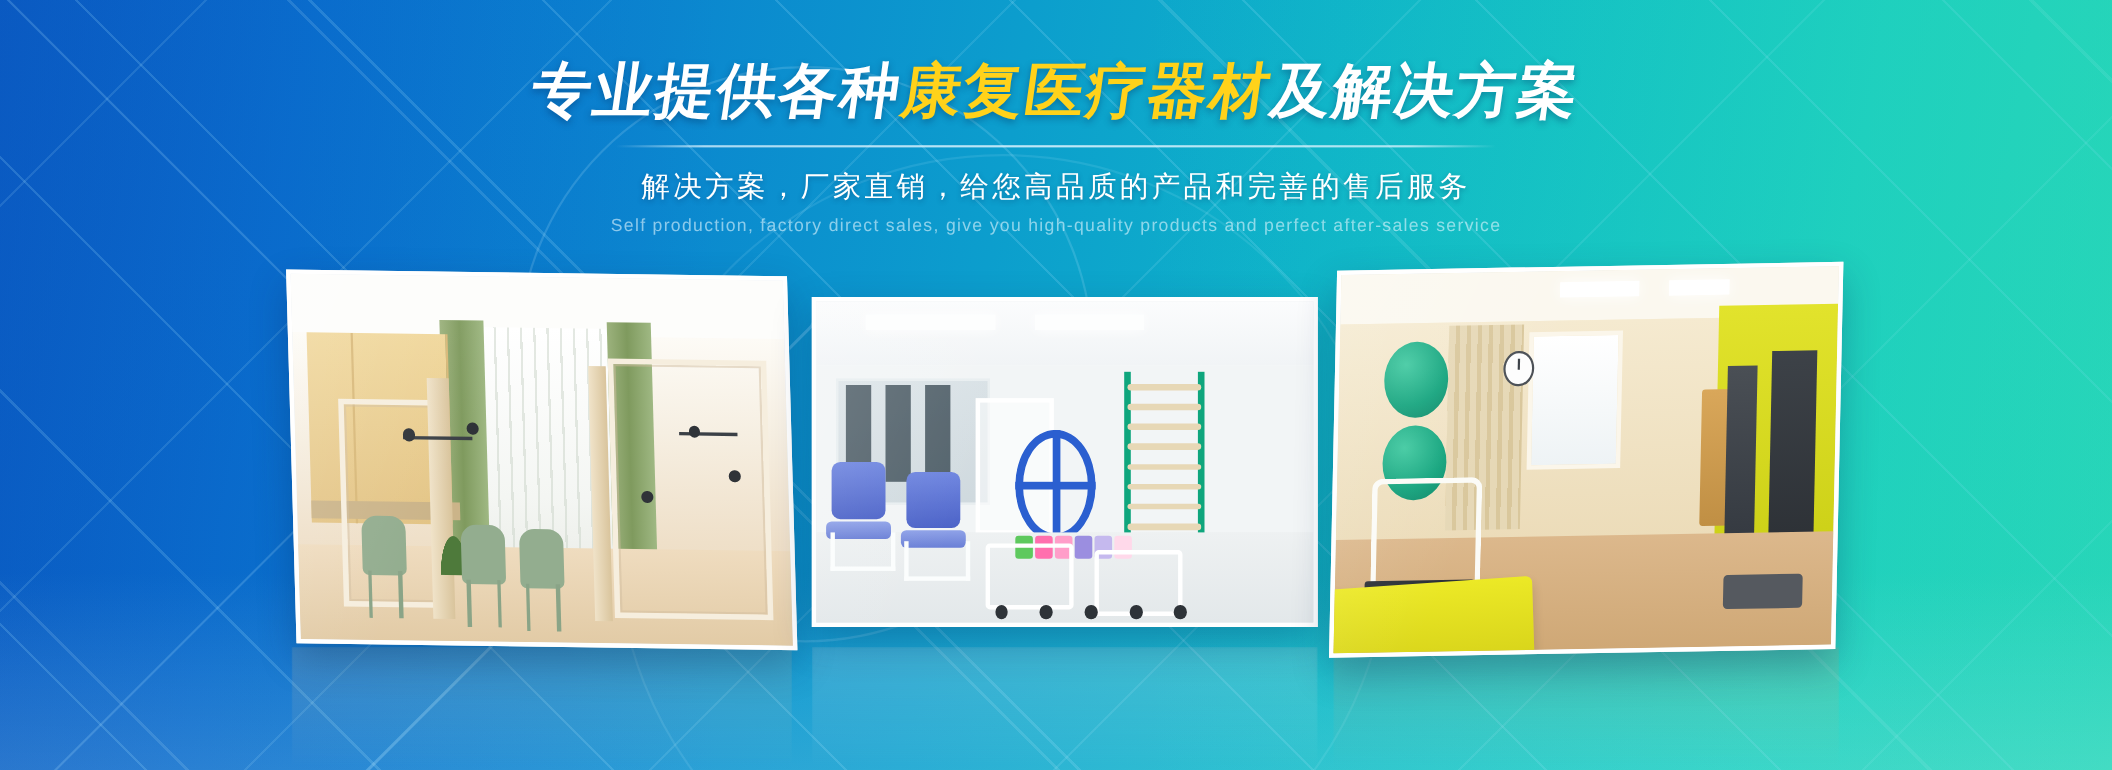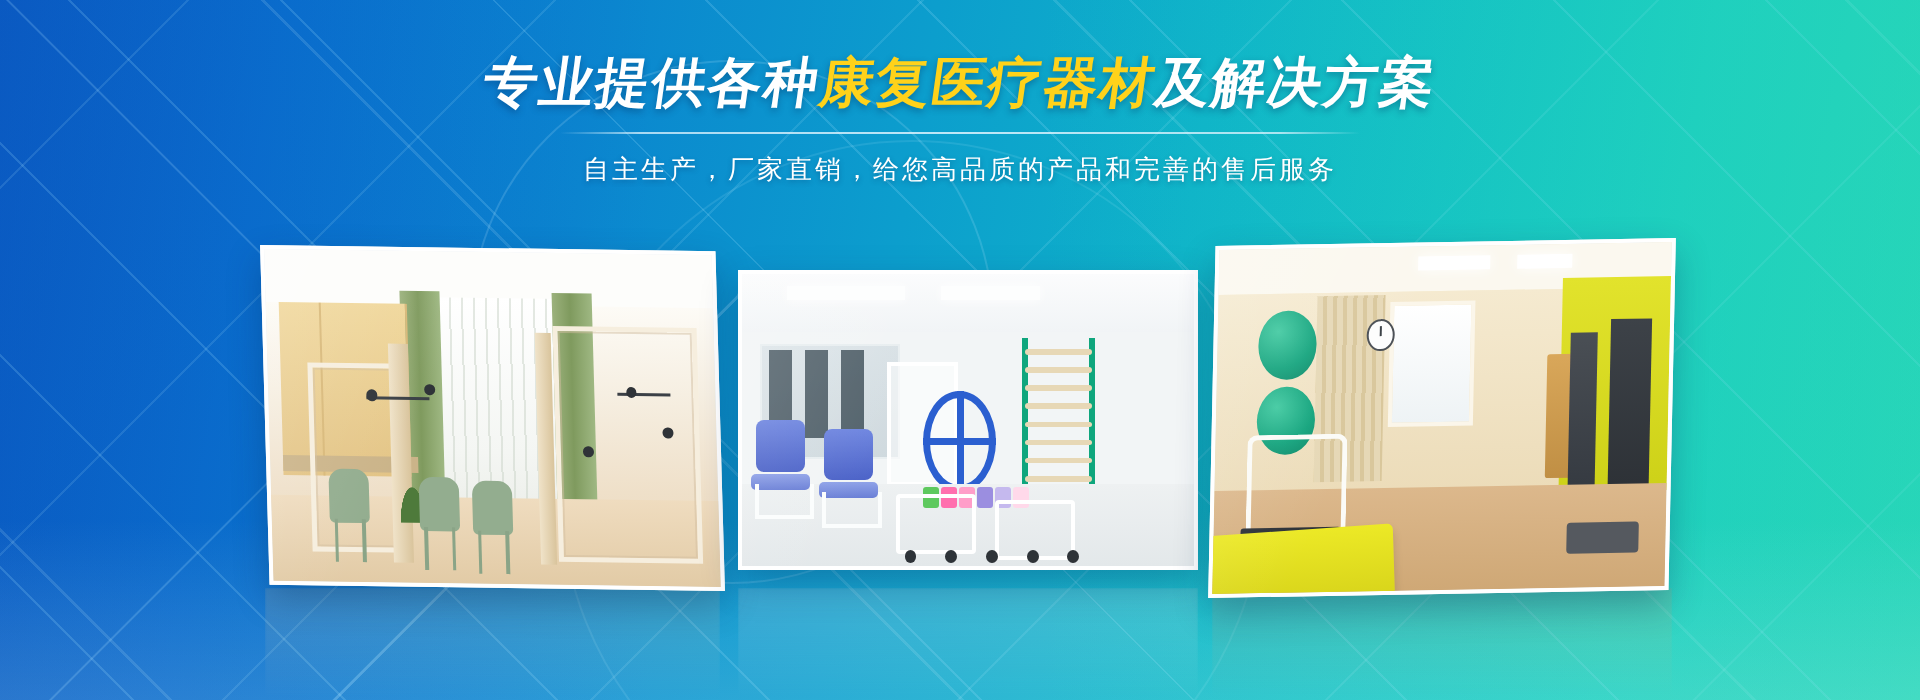--- a/index.html
+++ b/index.html
@@ -238,21 +238,22 @@
   <div class="chev2"></div>
   <div class="arc a1"></div>
   <div class="arc a2"></div>
   <div class="tealwash"></div>
 
   <div class="textwrap">
     <div class="headline"><span class="w">专业提供各种</span><span class="y">康复医疗器材</span><span class="w">及</span><span class="w">解决方案</span></div>
 
     <div class="rule"></div>
 
-    <div class="sub-cn">自主生产，厂家直销，给您高品质的产品和完善的售后服务</div>
+    <div class="sub-cn">解决方案，厂家直销，给您高品质的产品和完善的售后服务</div>
+    <div class="sub-en">Self production, factory direct sales, give you high-quality products and perfect after-sales service</div>
   </div>
 
   <div class="photos">
 
     <div class="card" id="card1">
       <div class="scene s1">
         <div class="ceil"></div>
         <div class="win"></div>
           <div class="winline"></div>
         <div class="curt l"></div>

